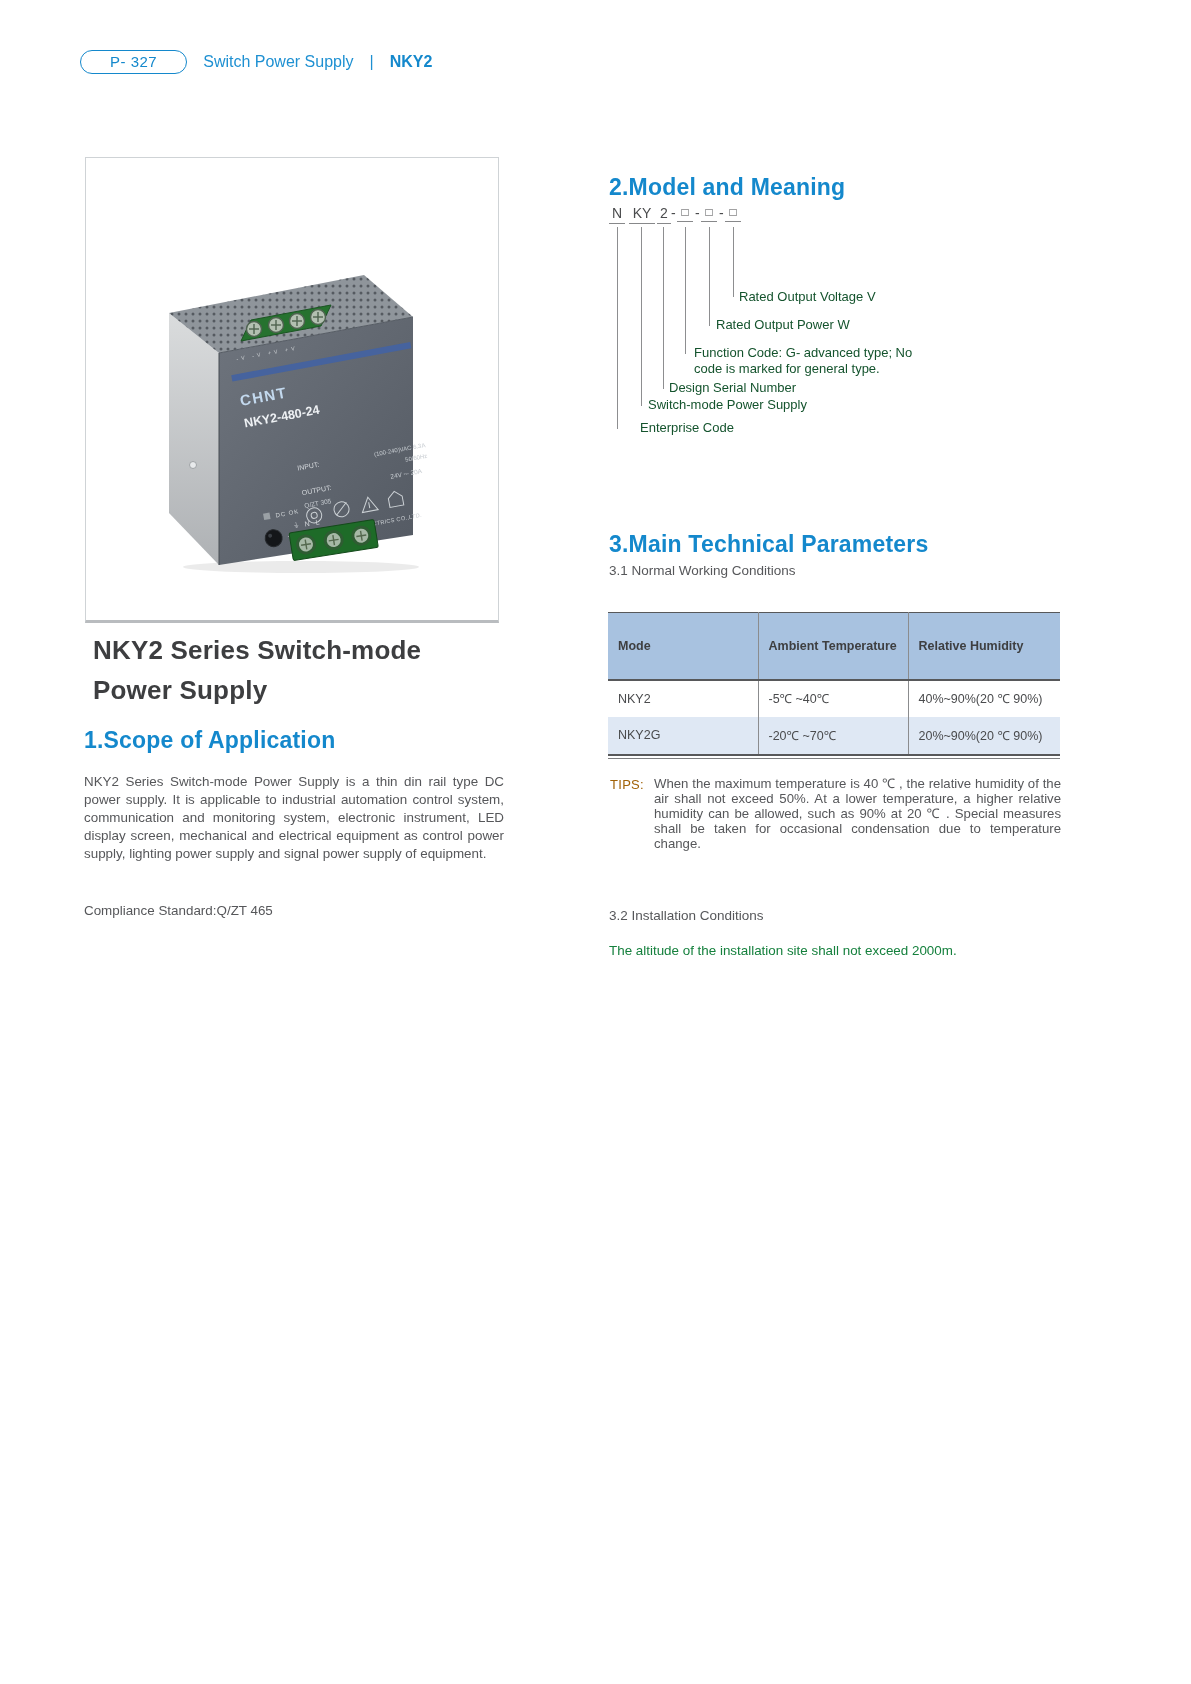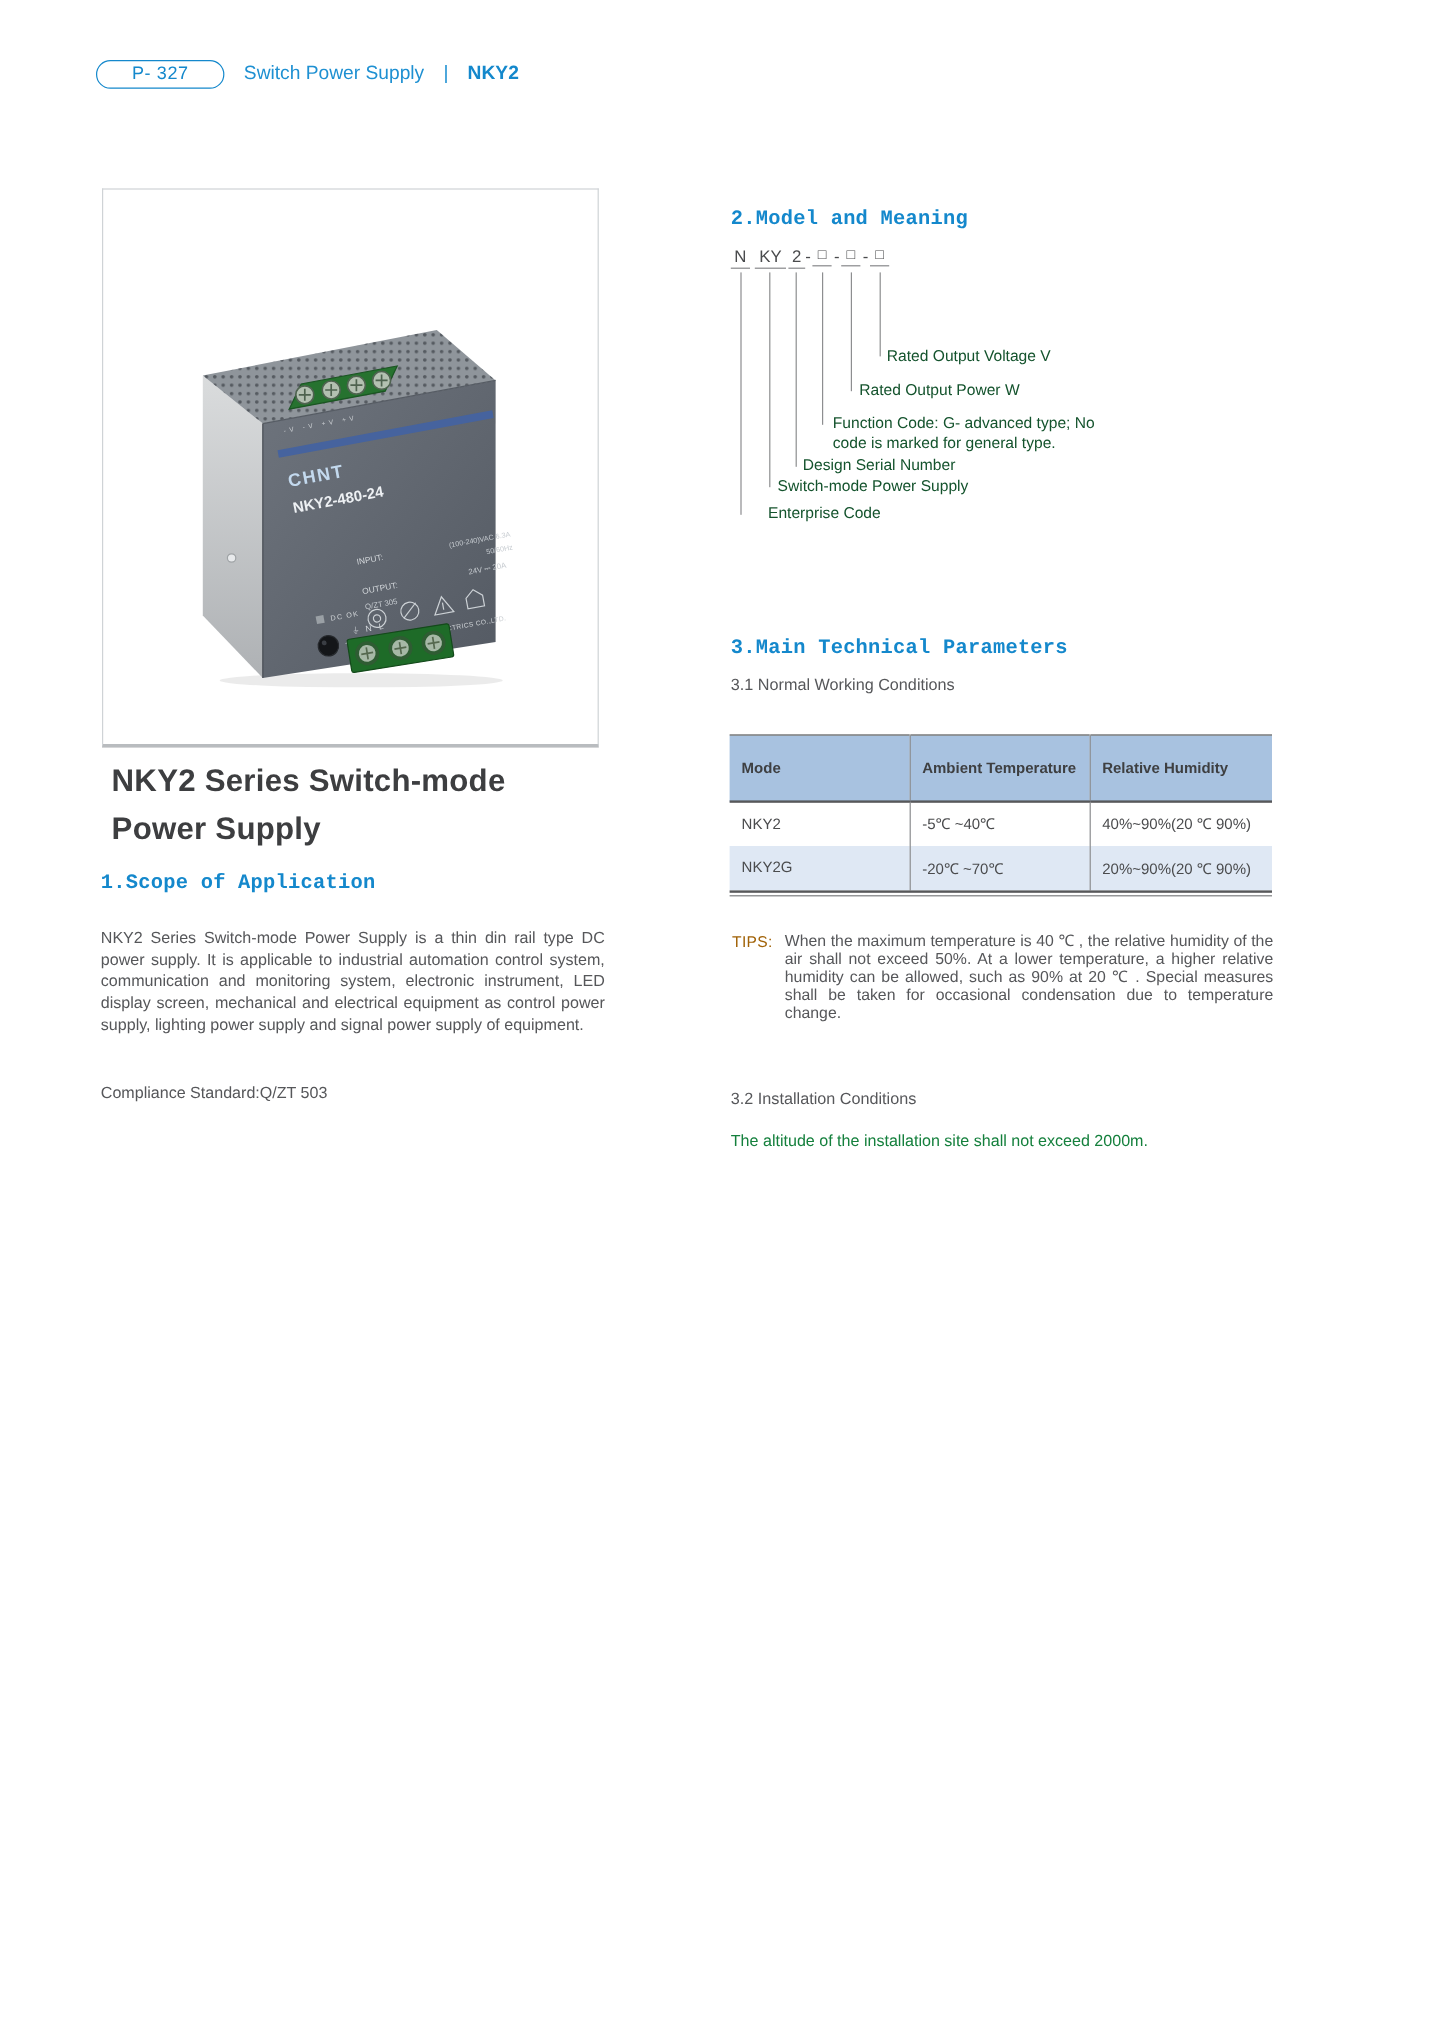--- a/index.html
+++ b/index.html
@@ -15,21 +15,21 @@
   .page-sep { color:#1e90d2; font-size:16px; }
   .page-model { color:#1488cc; font-size:16px; font-weight:bold; }
 
   
   .image-box { position:absolute; left:85px; top:157px; width:414px; height:466px; background:#fff;
                border:1px solid #cfd3d6; border-bottom:3px solid #b9bcbf; }
   .device-svg { position:absolute; left:55px; top:55px; }
 
   .product-title { position:absolute; left:93px; top:630px; width:400px; font-size:26px; line-height:40px;
                    color:#3d3e40; letter-spacing:.2px; }
-  .section-heading { position:absolute; color:#1488cc; font-size:17px; font-weight:bold; letter-spacing:.2px;font-family:Liberation Mono, monospace; }
+  .section-heading { position:absolute; color:#1488cc; font-size:23px; font-weight:bold; letter-spacing:.2px; }
   .scope-heading { left:84px; top:727px; }
   .scope-body { position:absolute; left:84px; top:773px; width:420px; font-size:13.4px; line-height:18px;
                 color:#56575a; text-align:justify; }
   .compliance { position:absolute; left:84px; top:903px; font-size:13.4px; color:#56575a; }
 
   
   .mm-heading { left:609px; top:174px; }
   .params-heading { left:609px; top:531px; }
   .subsection { position:absolute; font-size:13.5px; color:#56575a; }
   .sub1 { left:609px; top:563px; }
@@ -60,21 +60,21 @@
   .l2 { left:85px;  top:140px; width:245px; }
   .l3 { left:60px;  top:175px; }
   .l4 { left:39px;  top:192px; }
   .l5 { left:31px;  top:215px; }
 
   
   .param-table-wrap { position:absolute; left:608px; top:612px; width:452px; }
   table.params { width:452px; border-collapse:collapse; table-layout:fixed;
                  border-top:1px solid #57585a; }
   table.params col.c1 { width:150px; } table.params col.c2 { width:150px; } table.params col.c3 { width:152px; }
-  table.params th { background:#a8c2e0; height:55px; font-size:12.5px; font-weight:bold; color:#3e3f41;
+  table.params th { background:#a8c2e0; height:67px; font-size:12.5px; font-weight:bold; color:#3e3f41;
                     text-align:left; padding-left:10px; border-bottom:2px solid #57585a; }
   table.params td { height:37px; font-size:12.5px; color:#4a4b4d; padding-left:10px; }
   table.params th + th, table.params td + td { border-left:1px solid #8b8c8e; }
   table.params tr.alt td { background:#dfe8f4; }
   .table-bottom-line1 { height:2px; background:#57585a; }
   .table-bottom-line2 { height:1px; background:#7c7d7f; margin-top:2px; }
 
   
   .tips-label { position:absolute; left:610px; top:777px; font-size:13px; color:#a16207; letter-spacing:.3px; }
   .tips-body { position:absolute; left:654px; top:776px; width:407px; font-size:13.2px; line-height:15px;
@@ -191,21 +191,21 @@
           <line x1="66" y1="14" x2="76" y2="14"></line>
             <line x1="71" y1="9" x2="71" y2="19"></line>
         </g>
       </g>
     </svg>
   </div>
 
   <h1 class="product-title">NKY2 Series Switch-mode Power Supply</h1>
   <h2 class="section-heading scope-heading">1.Scope of Application</h2>
   <p class="scope-body">NKY2 Series Switch-mode Power Supply is a thin din rail type DC power supply. It is applicable to industrial automation control system, communication and monitoring system, electronic instrument, LED display screen, mechanical and electrical equipment as control power supply, lighting power supply and signal power supply of equipment.</p>
-  <p class="compliance">Compliance Standard:Q/ZT 503</p>
+  <p class="compliance">Compliance Standard:Q/ZT 465</p>
 
   <h2 class="section-heading mm-heading">2.Model and Meaning</h2>
   <div class="mm-diagram">
     <span class="mm-code mm-u c-n">N</span>
     <span class="mm-code mm-u c-ky">KY</span>
     <span class="mm-code mm-u c-2">2</span>
     <span class="mm-code c-d1">-</span>
     <span class="mm-code mm-u c-b1">□</span>
     <span class="mm-code c-d2">-</span>
     <span class="mm-code mm-u c-b2">□</span>

